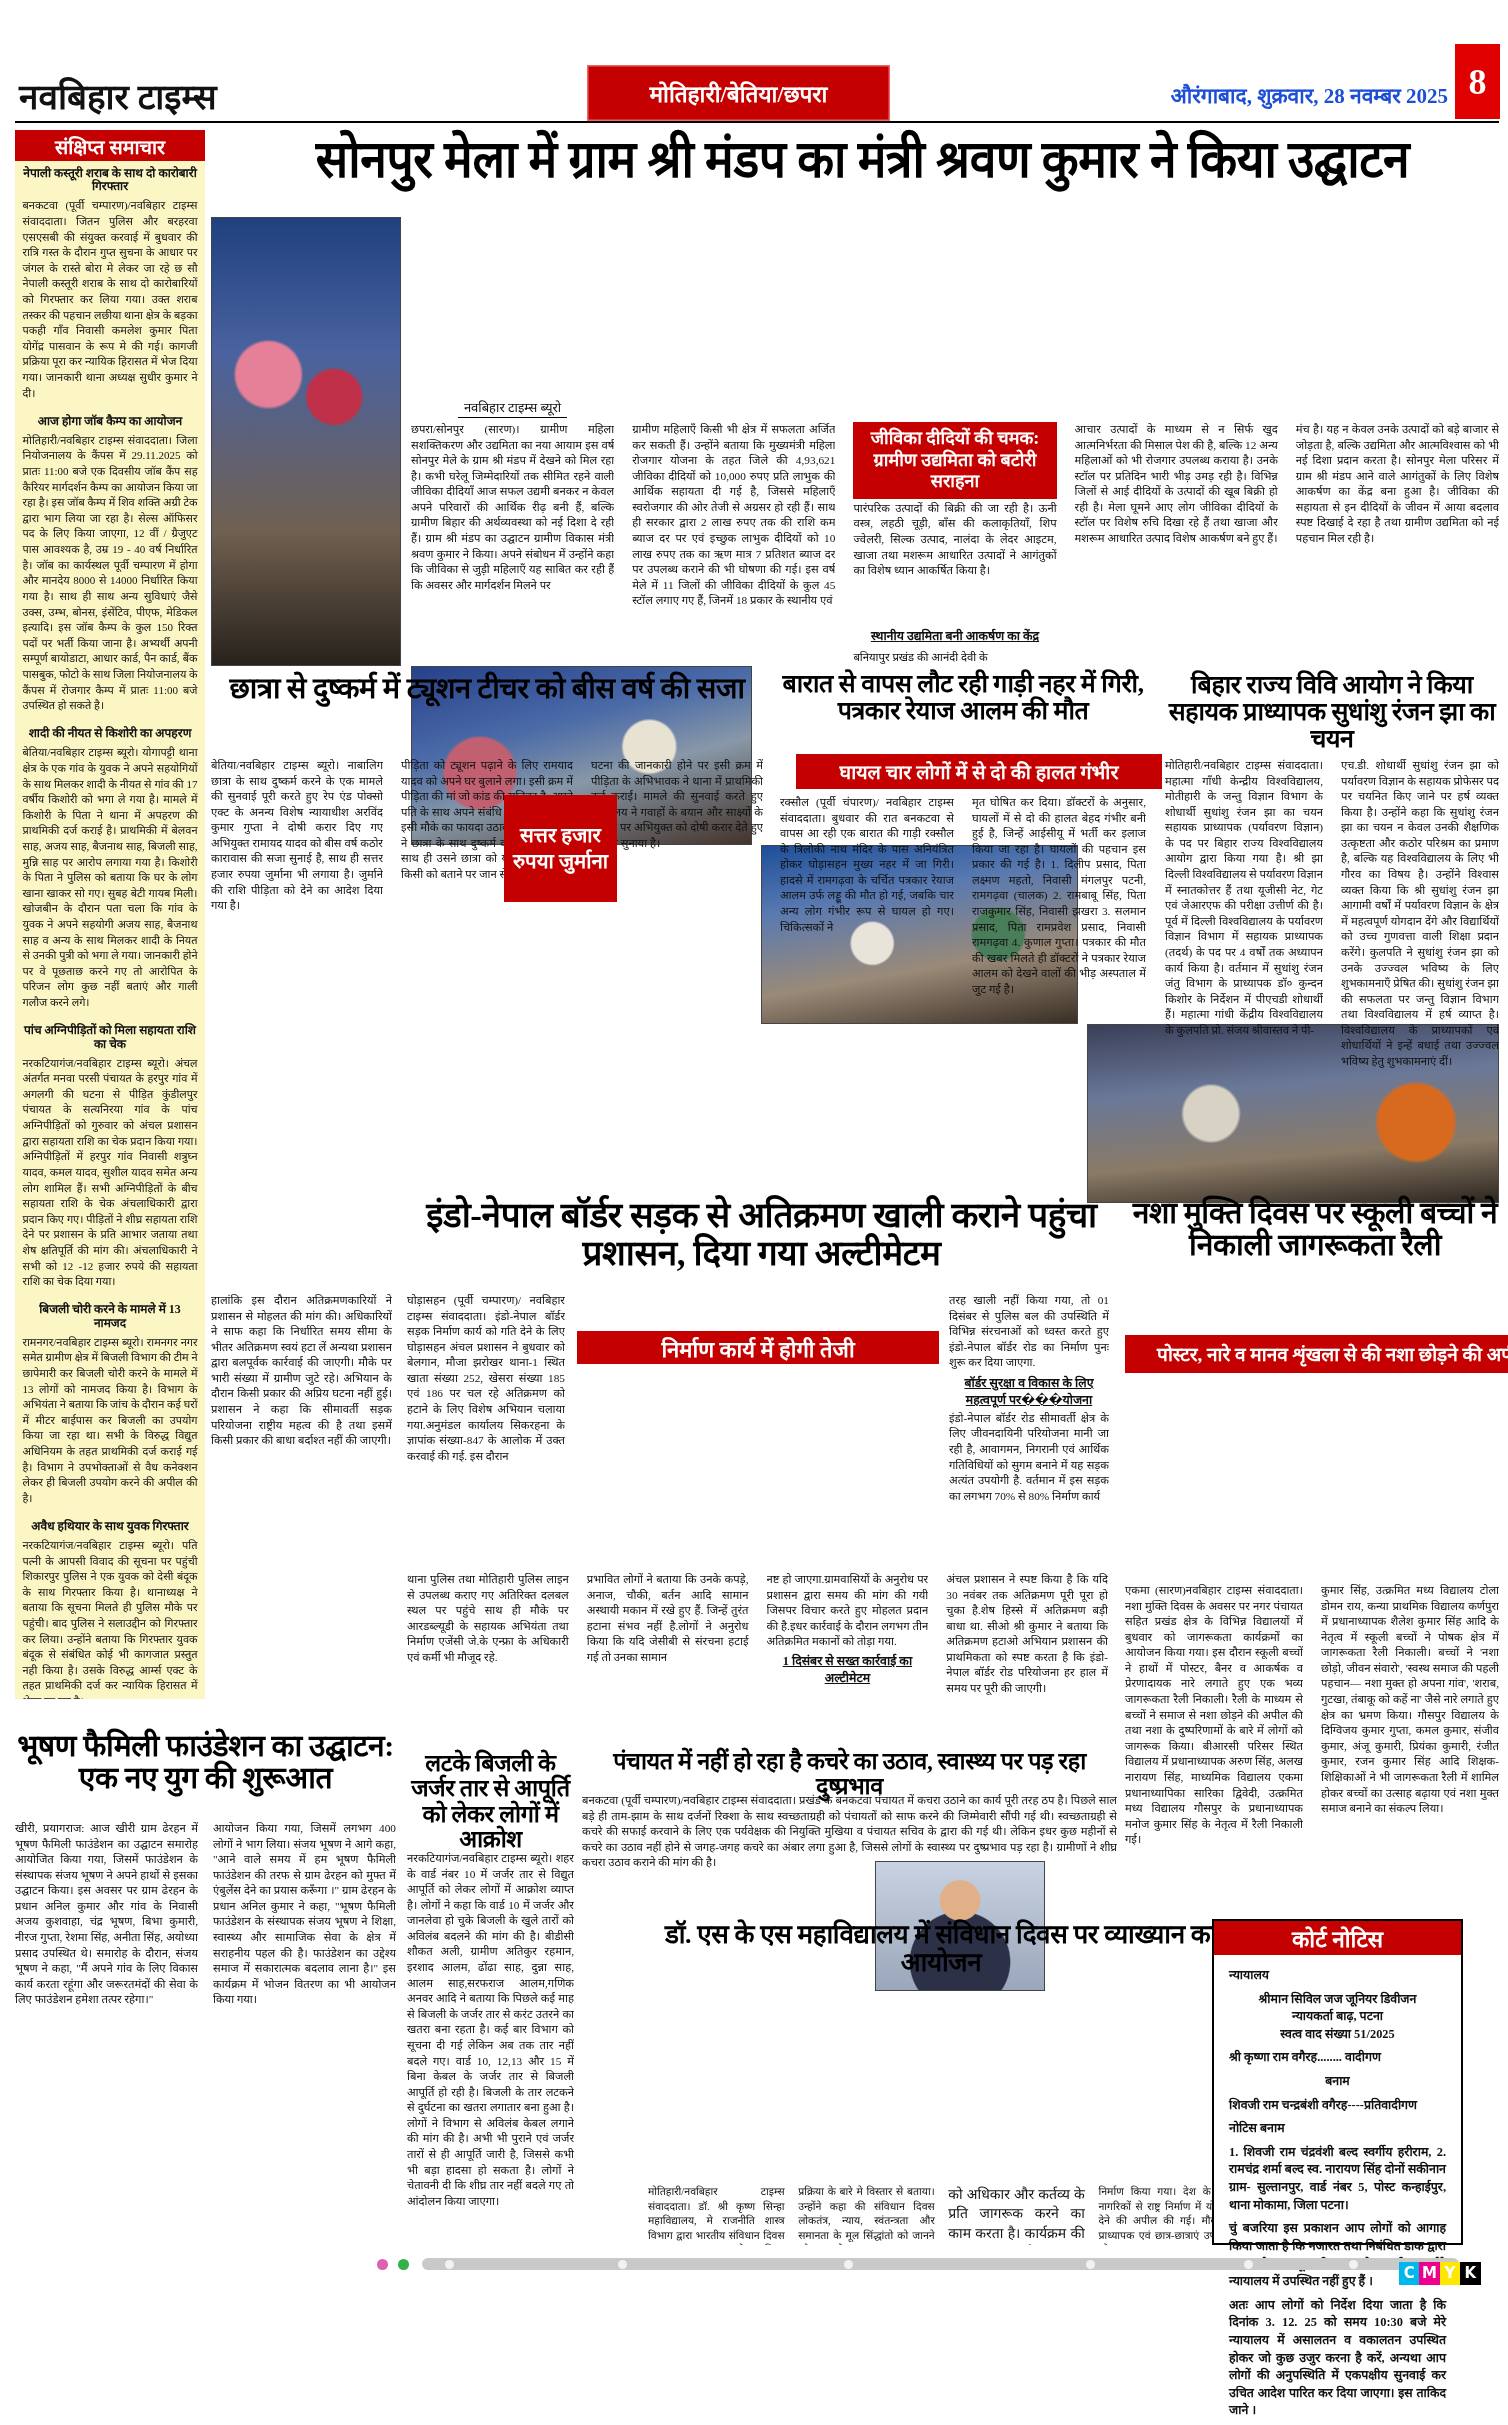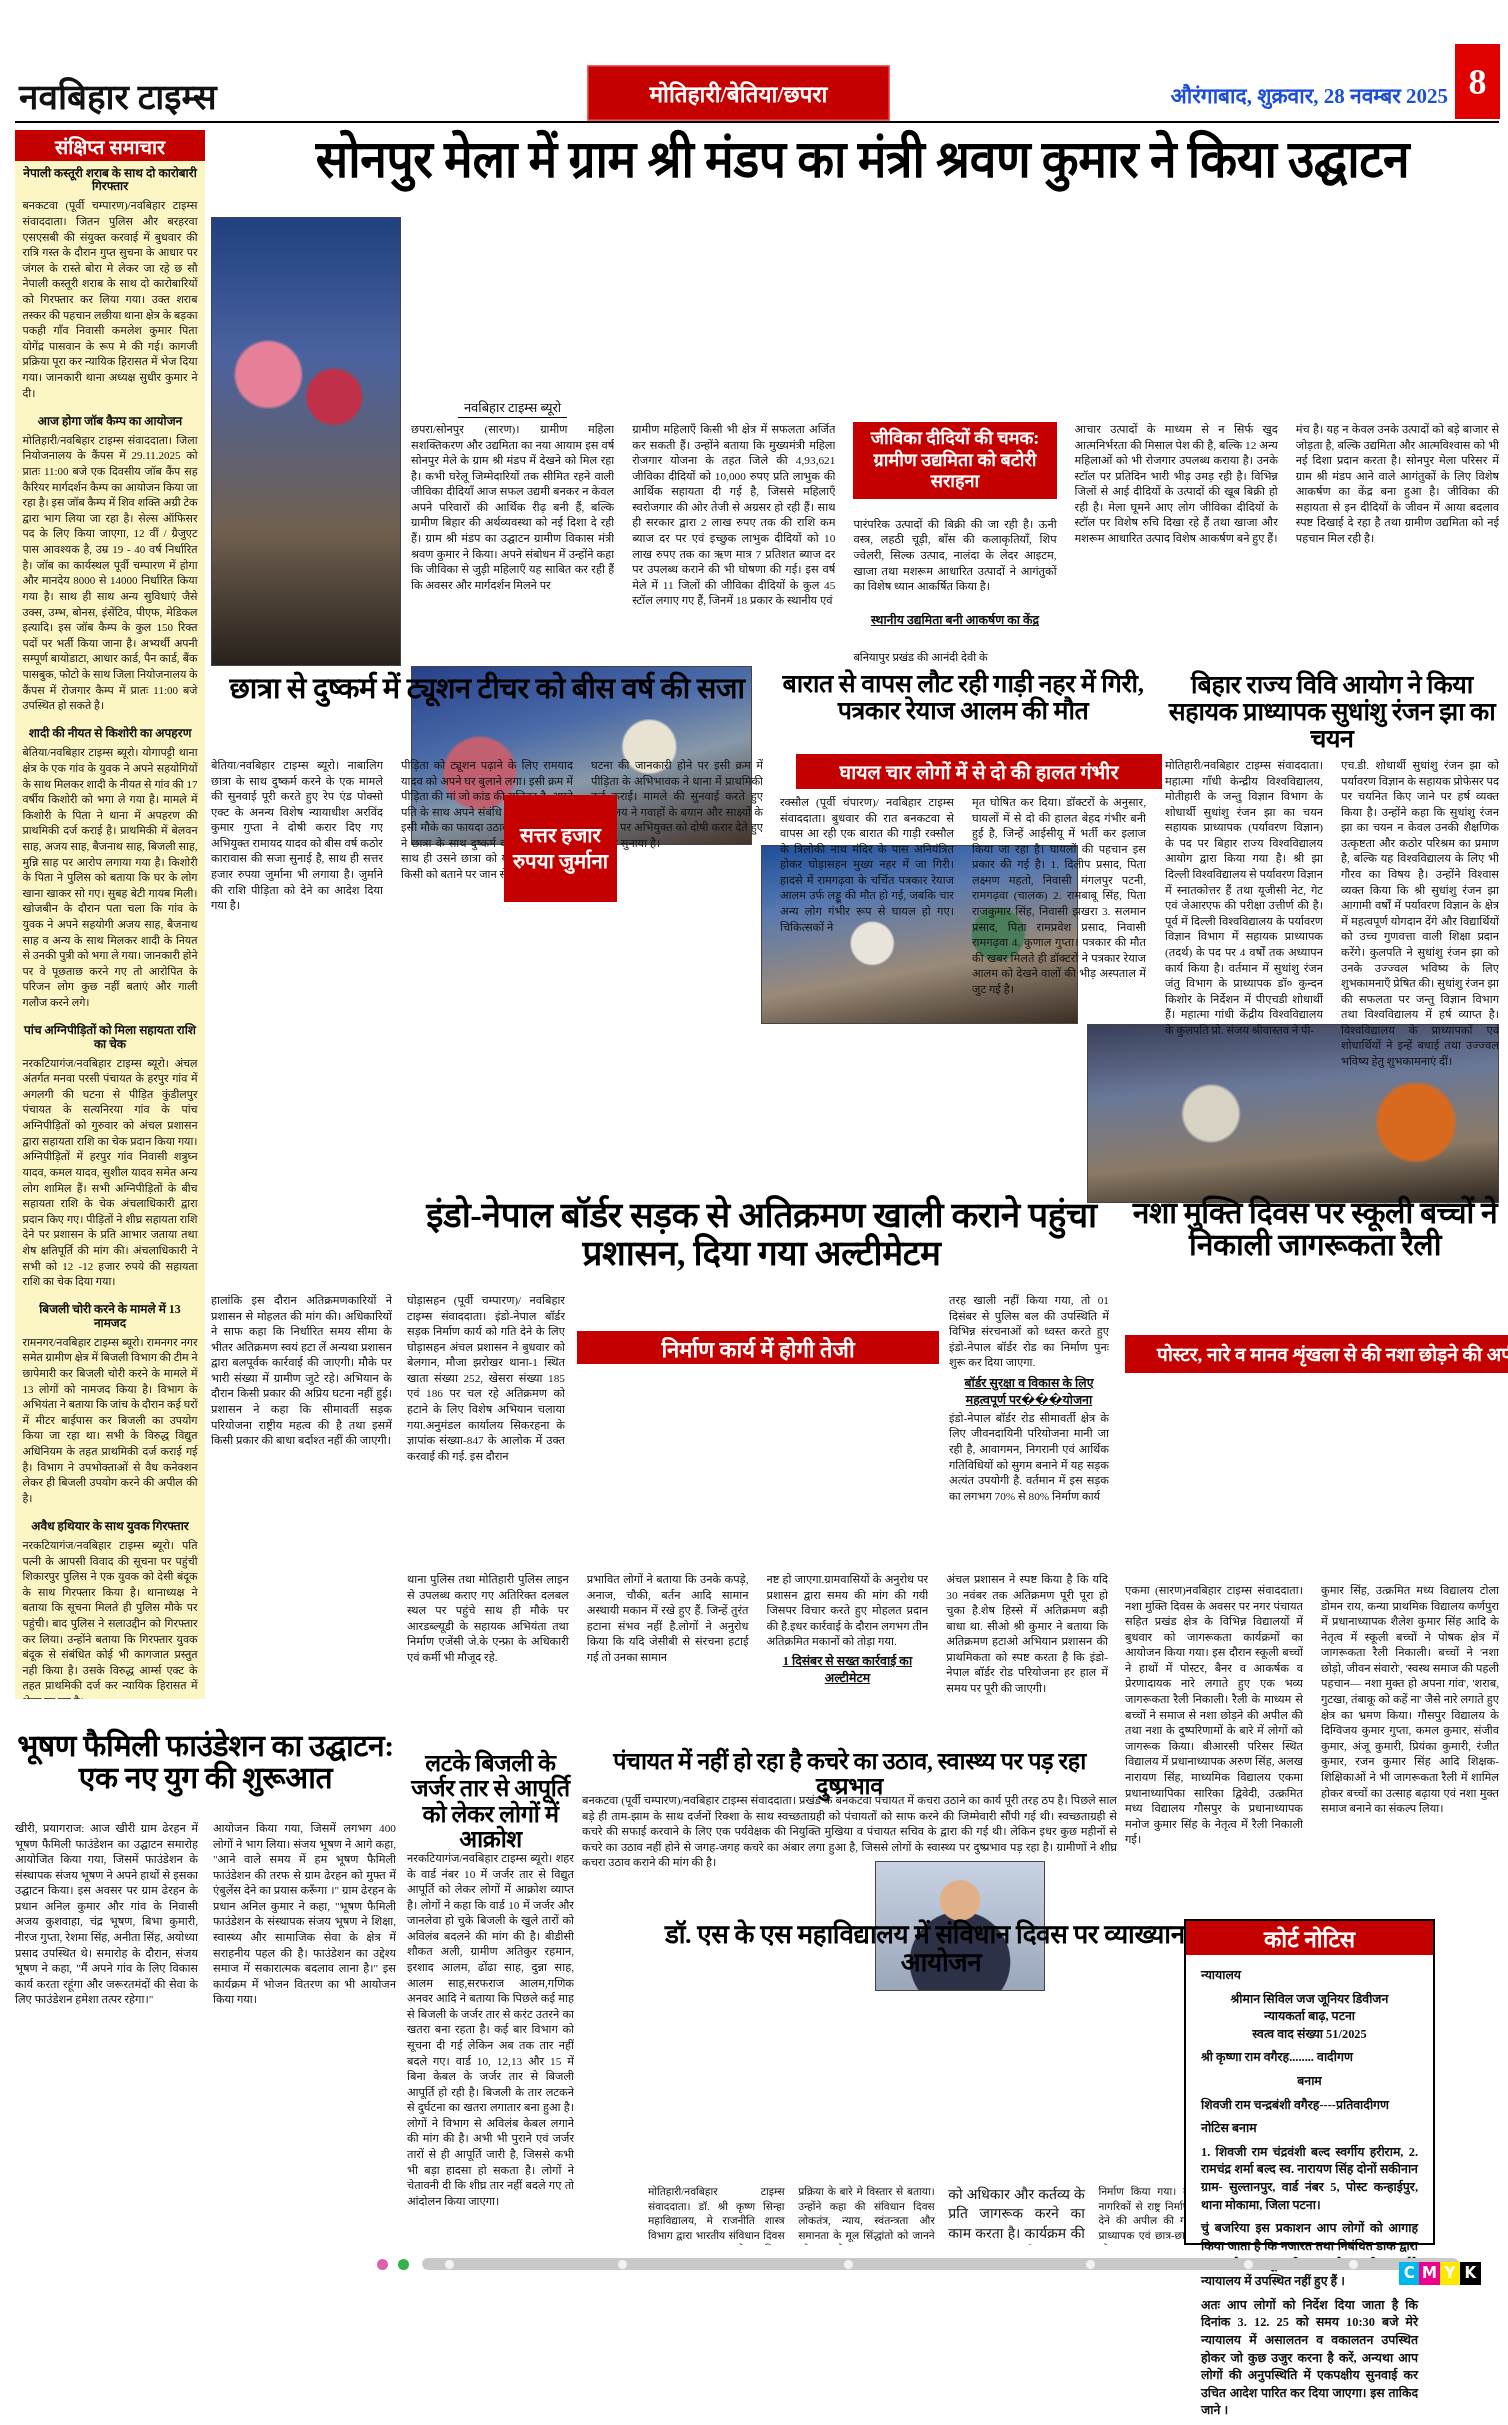--- a/index.html
+++ b/index.html
@@ -121,21 +121,21 @@
   <div class="abs photo ph-fair2" style="left:761px;top:217px;width:317px;height:179px;"></div>
   <div class="abs photo ph-fair3" style="left:1087px;top:217px;width:412px;height:179px;"></div>
 
   <div class="abs" style="left:411px;top:398px;width:203px;text-align:center;">
     <span class="byline">नवबिहार टाइम्स ब्यूरो</span>
   </div>
 
   <div class="abs cols" style="left:411px;top:422px;width:1088px;height:244px;">
     <div class="col">छपरा/सोनपुर (सारण)। ग्रामीण महिला सशक्तिकरण और उद्यमिता का नया आयाम इस वर्ष सोनपुर मेले के ग्राम श्री मंडप में देखने को मिल रहा है। कभी घरेलू जिम्मेदारियों तक सीमित रहने वाली जीविका दीदियाँ आज सफल उद्यमी बनकर न केवल अपने परिवारों की आर्थिक रीढ़ बनी हैं, बल्कि ग्रामीण बिहार की अर्थव्यवस्था को नई दिशा दे रही हैं। ग्राम श्री मंडप का उद्घाटन ग्रामीण विकास मंत्री श्रवण कुमार ने किया। अपने संबोधन में उन्होंने कहा कि जीविका से जुड़ी महिलाएँ यह साबित कर रही हैं कि अवसर और मार्गदर्शन मिलने पर</div>
     <div class="col">ग्रामीण महिलाएँ किसी भी क्षेत्र में सफलता अर्जित कर सकती हैं। उन्होंने बताया कि मुख्यमंत्री महिला रोजगार योजना के तहत जिले की 4,93,621 जीविका दीदियों को 10,000 रुपए प्रति लाभुक की आर्थिक सहायता दी गई है, जिससे महिलाएँ स्वरोजगार की ओर तेजी से अग्रसर हो रही हैं। साथ ही सरकार द्वारा 2 लाख रुपए तक की राशि कम ब्याज दर पर एवं इच्छुक लाभुक दीदियों को 10 लाख रुपए तक का ऋण मात्र 7 प्रतिशत ब्याज दर पर उपलब्ध कराने की भी घोषणा की गई। इस वर्ष मेले में 11 जिलों की जीविका दीदियों के कुल 45 स्टॉल लगाए गए हैं, जिनमें 18 प्रकार के स्थानीय एवं</div>
-    <div class="col" style="display:flex;flex-direction:column;gap:18px;">
+    <div class="col" style="display:flex;flex-direction:column;gap:2px;">
       <div class="redbox" style="min-height:72px;font-size:18px;line-height:1.2;">जीविका दीदियों की चमक: ग्रामीण उद्यमिता को बटोरी सराहना</div>
       <div style="flex:1;overflow:hidden;">पारंपरिक उत्पादों की बिक्री की जा रही है। ऊनी वस्त्र, लहठी चूड़ी, बाँस की कलाकृतियाँ, शिप ज्वेलरी, सिल्क उत्पाद, नालंदा के लेदर आइटम, खाजा तथा मशरूम आधारित उत्पादों ने आगंतुकों का विशेष ध्यान आकर्षित किया है।</div>
       <div class="subhead">स्थानीय उद्यमिता बनी आकर्षण का केंद्र</div>
       <div>बनियापुर प्रखंड की आनंदी देवी के</div>
     </div>
     <div class="col">आचार उत्पादों के माध्यम से न सिर्फ खुद आत्मनिर्भरता की मिसाल पेश की है, बल्कि 12 अन्य महिलाओं को भी रोजगार उपलब्ध कराया है। उनके स्टॉल पर प्रतिदिन भारी भीड़ उमड़ रही है। विभिन्न जिलों से आई दीदियों के उत्पादों की खूब बिक्री हो रही है। मेला घूमने आए लोग जीविका दीदियों के स्टॉल पर विशेष रुचि दिखा रहे हैं तथा खाजा और मशरूम आधारित उत्पाद विशेष आकर्षण बने हुए हैं।</div>
     <div class="col">मंच है। यह न केवल उनके उत्पादों को बड़े बाजार से जोड़ता है, बल्कि उद्यमिता और आत्मविश्वास को भी नई दिशा प्रदान करता है। सोनपुर मेला परिसर में ग्राम श्री मंडप आने वाले आगंतुकों के लिए विशेष आकर्षण का केंद्र बना हुआ है। जीविका की सहायता से इन दीदियों के जीवन में आया बदलाव स्पष्ट दिखाई दे रहा है तथा ग्रामीण उद्यमिता को नई पहचान मिल रही है।</div>
   </div>
 
   <h2 class="abs hl hl-md" style="left:211px;top:673px;width:552px;">छात्रा से दुष्कर्म में ट्यूशन टीचर को बीस वर्ष की सजा</h2>
@@ -209,21 +209,21 @@
 
   <h2 class="abs hl" style="left:645px;top:1921px;width:592px;font-size:26px;">डॉ. एस के एस महाविद्यालय में संविधान दिवस पर व्याख्यान का आयोजन</h2>
 
   <div class="abs cols" style="left:648px;top:2185px;width:587px;height:60px;gap:13.6px;">
     <div class="col" style="font-size:10.6px;">मोतिहारी/नवबिहार टाइम्स संवाददाता। डॉ. श्री कृष्ण सिन्हा महाविद्यालय, मे राजनीति शास्त्र विभाग द्वारा भारतीय संविधान दिवस पर व्याख्यान का आयोजन किया गया।</div>
     <div class="col" style="font-size:10.6px;">प्रक्रिया के बारे मे विस्तार से बताया। उन्होंने कहा की संविधान दिवस लोकतंत्र, न्याय, स्वंतन्त्रता और समानता के मूल सिंद्धांतो को जानने और समझने</div>
     <div class="col" style="font-size:14px;">को अधिकार और कर्तव्य के प्रति जागरूक करने का काम करता है। कार्यक्रम की अध्यक्षता दर्शन शास्त्र विभाग की वरीय सहायक प्राध्यापिका</div>
     <div class="col" style="font-size:10.6px;">निर्माण किया गया। देश के सभी नागरिकों से राष्ट्र निर्माण में योगदान देने की अपील की गई। मौके पर प्राध्यापक एवं छात्र-छात्राएं उपस्थित रहे।</div>
   </div>
 
-  <div class="abs court" style="left:1184px;top:1919px;width:251px;height:326px;">
+  <div class="abs court" style="left:1212px;top:1919px;width:251px;height:326px;">
     <div class="court-hd">कोर्ट नोटिस</div>
     <div class="court-body">
       <p class="c-line">न्यायालय</p>
       <p class="c-center">श्रीमान सिविल जज जूनियर डिवीजन</p>
       <p class="c-center">न्यायकर्ता बाढ़, पटना</p>
       <p class="c-center">स्वत्व वाद संख्या 51/2025</p>
       <p class="c-line">श्री कृष्णा राम वगैरह........ वादीगण</p>
       <p class="c-center">बनाम</p>
       <p class="c-line">शिवजी राम चन्द्रबंशी वगैरह----प्रतिवादीगण</p>
       <p class="c-line">नोटिस बनाम</p>

